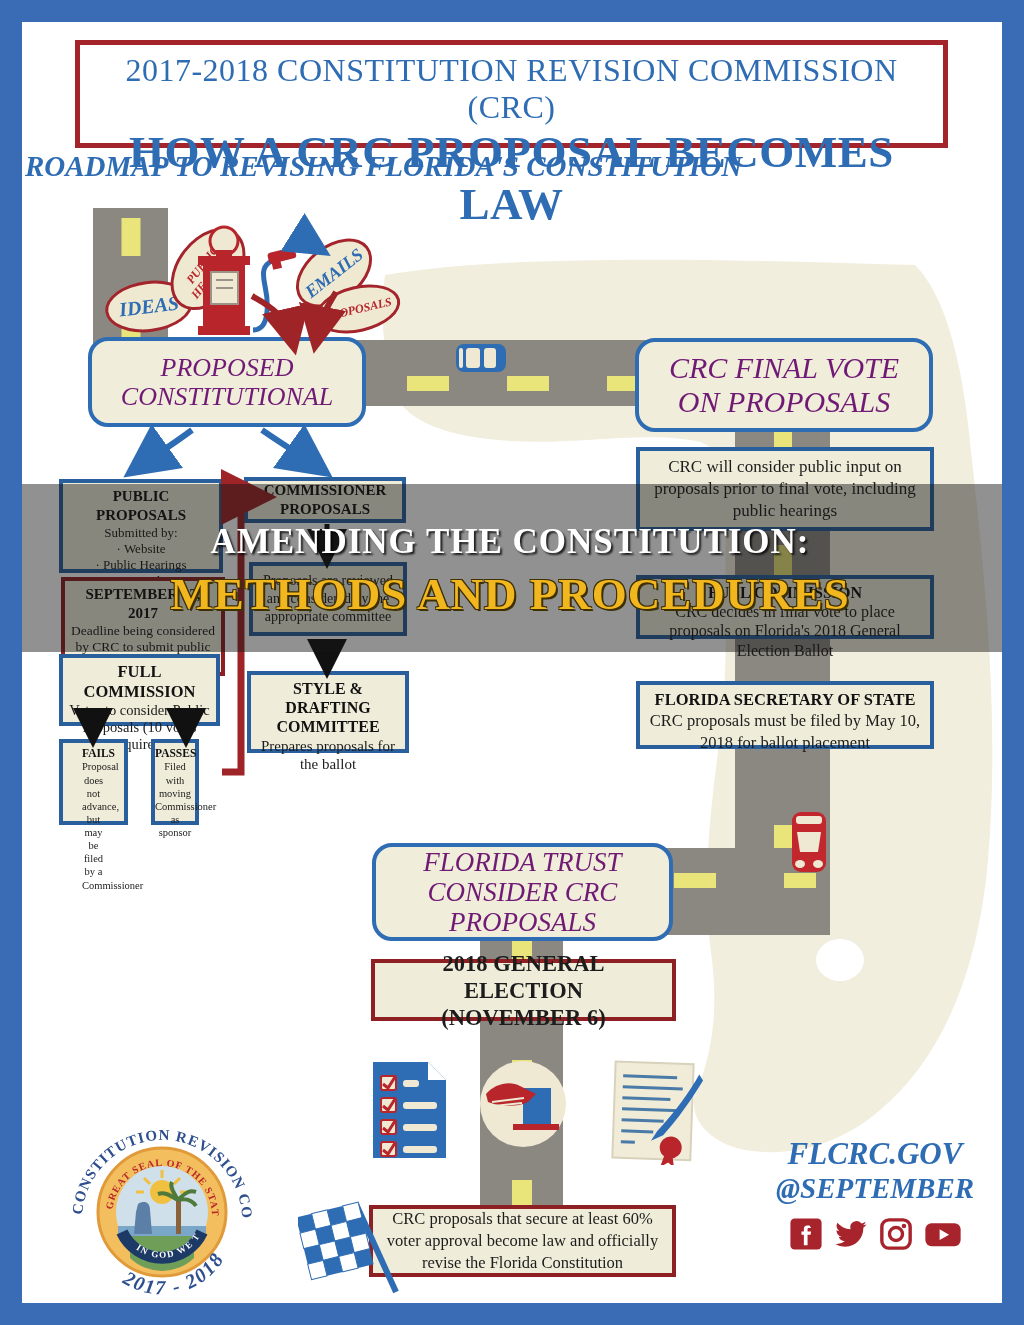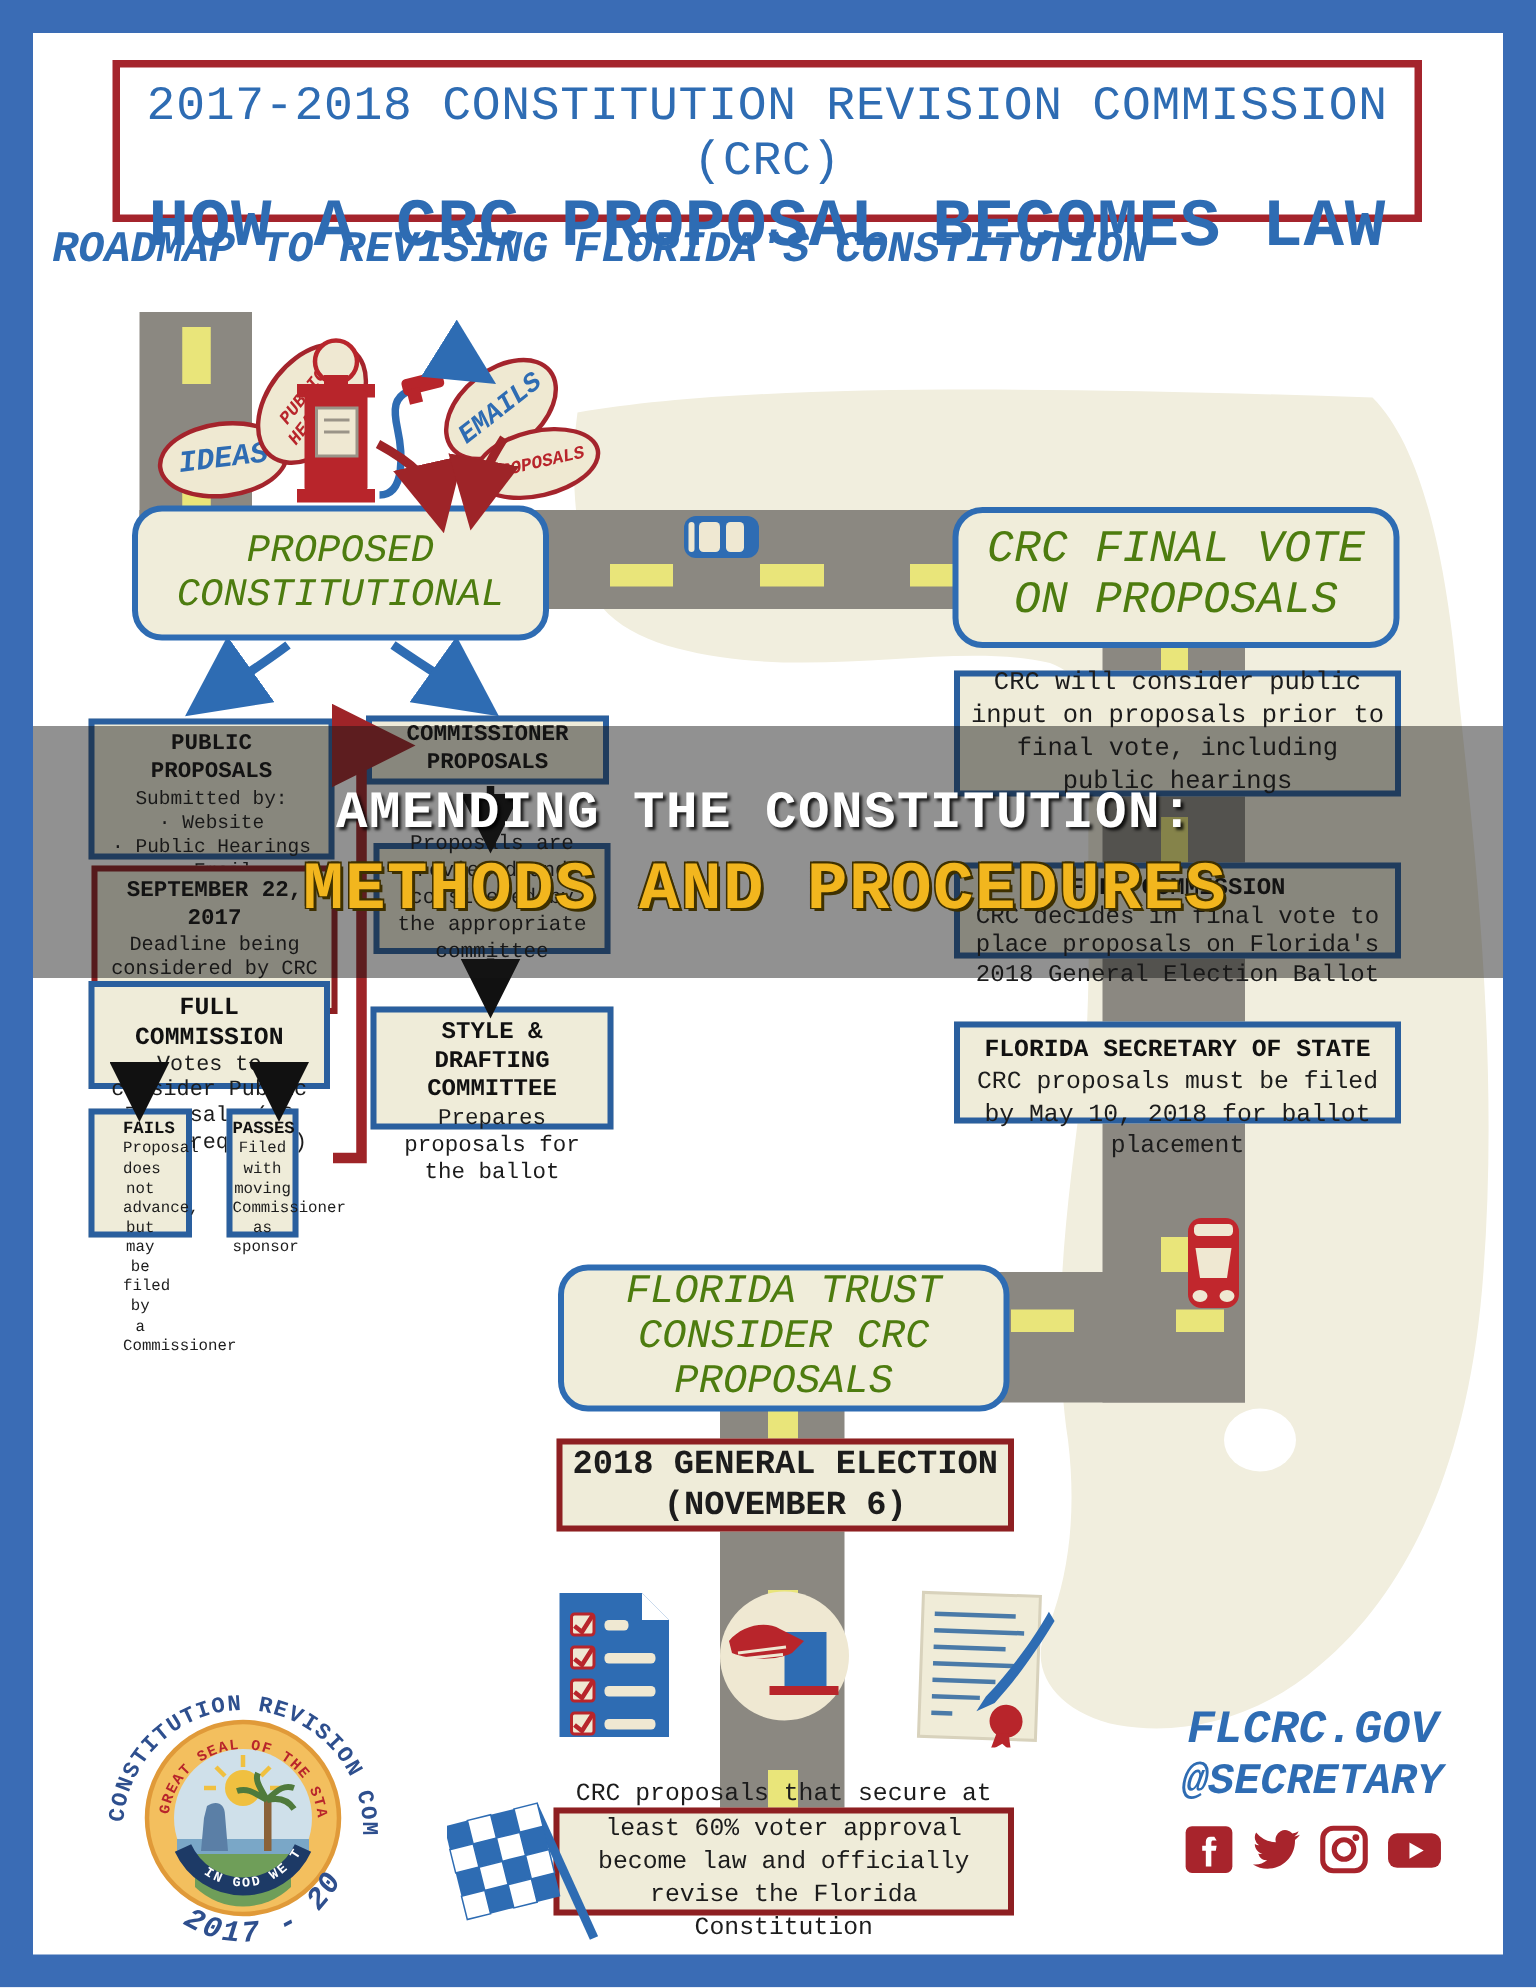--- a/index.html
+++ b/index.html
@@ -1,37 +1,37 @@
 <!DOCTYPE html>
 <html><head>
 <meta charset="utf-8">
 <style>
   html,body{margin:0;padding:0;background:#ffffff;}
   .page{position:relative;width:1024px;height:1325px;background:#ffffff;overflow:hidden;
-        font-family:Liberation Mono, monospace;}
+        font-family:Liberation Serif, serif;}
   .abs{position:absolute;}
   
   .frame{position:absolute;inset:0;border:22px solid #3a6cb5;pointer-events:none;z-index:40;}
   
   .title-box{left:75px;top:40px;width:863px;height:98px;border:5px solid #a4242c;background:#fff;
              text-align:center;z-index:5;}
   .title-line1{margin-top:7px;font-size:32px;font-weight:500;color:#2e6cb3;letter-spacing:.5px;}
   .title-line2{font-size:45px;font-weight:bold;color:#2e6cb3;letter-spacing:.5px;margin-top:0px;}
   .subtitle{left:0;top:150px;width:959px;text-align:left;font-size:29px;font-style:italic;
             font-weight:bold;color:#2e6cb3;z-index:5;}
   
   .road{background:#8b8881;position:absolute;z-index:2;}
   .dash-v{position:absolute;left:50%;transform:translateX(-50%);top:10px;bottom:10px;width:19px;
           background:repeating-linear-gradient(180deg,#e9e57a 0 38px,transparent 38px 98px);}
   .dash-h{position:absolute;top:36px;height:15px;left:14px;right:14px;
           background:repeating-linear-gradient(90deg,#e9e57a 0 42px,transparent 42px 100px);}
   
   .rbox{position:absolute;background:#f0edda;border:4px solid #2e6cb3;border-radius:20px;z-index:6;
         display:flex;flex-direction:column;justify-content:center;text-align:center;
-        color:#4d7c0f;font-style:italic;font-weight:500;}
+        color:#701a75;font-style:italic;font-weight:500;}
   .rbox .ln{line-height:1.12;}
   .sbox{position:absolute;background:#efecd9;border:4px solid #2a5f9e;z-index:6;text-align:center;
         color:#1c1c1c;box-sizing:border-box;padding:4px 6px;}
   .sbox.red{border-color:#8e1f22;}
   .sbox .hd{font-weight:bold;color:#111;}
   
   .oval{position:absolute;background:#efe9d2;border:3px solid #a4242c;border-radius:50%;z-index:5;
         display:flex;flex-direction:column;align-items:center;justify-content:center;
         font-weight:bold;font-style:italic;text-align:center;}
   
@@ -339,21 +339,21 @@
     <text font-size="15" font-weight="bold" fill="#2e4f8e" letter-spacing="1">
       <textPath href="#sealTop" startOffset="2%">CONSTITUTION REVISION COMMISSION</textPath>
     </text>
     <text font-size="20" font-weight="bold" font-style="italic" fill="#2e4f8e" letter-spacing="2">
       <textPath href="#sealBottom" startOffset="26%">2017 - 2018</textPath>
     </text>
   </svg>
 
   <div class="abs footer-links">
     <div class="site">FLCRC.GOV</div>
-    <div class="handle">@SECRETARY</div>
+    <div class="handle">@SEPTEMBER</div>
     <div class="social-row">
       <svg width="34" height="34" viewBox="0 0 24 24">
         <rect x="1" y="1" width="22" height="22" rx="3" fill="#a8242c"></rect>
         <path d="M 14.5 6 L 12.8 6 C 11.3 6 10.5 6.9 10.5 8.4 L 10.5 10.2 L 8.8 10.2 L 8.8 12.6 L 10.5 12.6 L 10.5 20 L 13.1 20 L 13.1 12.6 L 15.2 12.6 L 15.6 10.2 L 13.1 10.2 L 13.1 8.8 C 13.1 8.1 13.4 7.8 14.1 7.8 L 15.6 7.8 Z" fill="#fff"></path>
       </svg>
       <svg width="34" height="34" viewBox="0 0 24 24">
         <path d="M23 5.1c-.8.4-1.7.7-2.6.8a4.6 4.6 0 0 0 2-2.5c-.9.5-1.9.9-2.9 1.1a4.5 4.5 0 0 0-7.8 4.1A12.9 12.9 0 0 1 2.4 4a4.5 4.5 0 0 0 1.4 6 4.4 4.4 0 0 1-2-.6v.1c0 2.2 1.5 4 3.6 4.4-.7.2-1.4.2-2 .1a4.5 4.5 0 0 0 4.2 3.1A9.1 9.1 0 0 1 .9 19a12.8 12.8 0 0 0 6.9 2c8.3 0 12.9-6.9 12.9-12.9v-.6c.9-.6 1.6-1.4 2.3-2.4z" fill="#a8242c"></path>
       </svg>
       <svg width="34" height="34" viewBox="0 0 24 24">
         <rect x="2" y="2" width="20" height="20" rx="5" fill="none" stroke="#a8242c" stroke-width="2.4"></rect>

